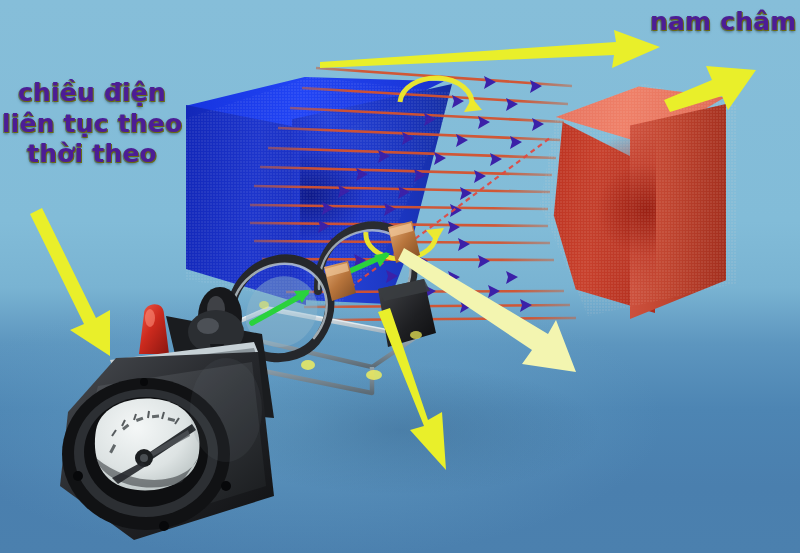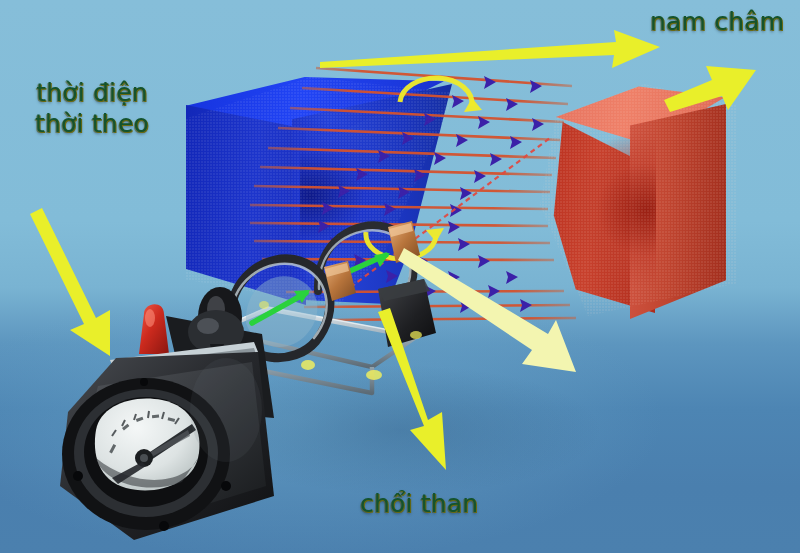--- a/index.html
+++ b/index.html
@@ -101,22 +101,22 @@
   .machine{position:absolute;left:190px;top:205px;width:300px;height:215px;}
   .machine svg{display:block;}
   
   .meter{position:absolute;left:38px;top:290px;width:270px;height:255px;}
   .meter svg{display:block;}
   
   .arrows{position:absolute;left:0;top:0;width:800px;height:553px;pointer-events:none;}
   
   .label{
     position:absolute;
-    color:#14532d;
-    font-weight:normal;
+    color:#4c1d95;
+    font-weight:bold;
     font-family:"DejaVu Sans", sans-serif;
     letter-spacing:.2px;
     text-shadow:
       1px 1px 0 #6a6a12,
      -1px 1px 0 rgba(90,90,20,.55),
       0 2px 3px rgba(20,40,60,.55);
     white-space:nowrap;
     line-height:1.22;
   }
   #lbl-current{left:2px;top:78px;font-size:25px;text-align:center;width:180px;}
@@ -415,22 +415,22 @@
     <g>
       <path d="M404 248 L 548 334 L 556 320 L 576 372 L 522 364 L 532 350 L 398 260 Z" fill="#f3f5b0"></path>
     </g>
 
     <g>
       <path d="M390 308 L 428 420 L 442 412 L 446 470 L 410 430 L 424 426 L 378 312 Z" fill="#e9ef2a"></path>
     </g>
   </svg>
 
   <div class="label" id="lbl-current">
-    <div>thời điện</div>
+    <div>chiều điện</div>
+    <div>liên tục theo</div>
     <div>thời theo</div>
   </div>
 
   <div class="label" id="lbl-magnet">nam châm</div>
 
 
-  <div class="label" id="lbl-brush">chổi than</div>
 
 </div>
 
 </body></html>

